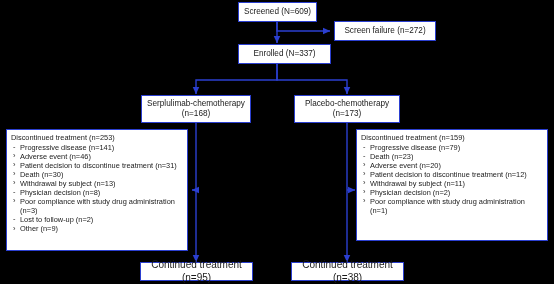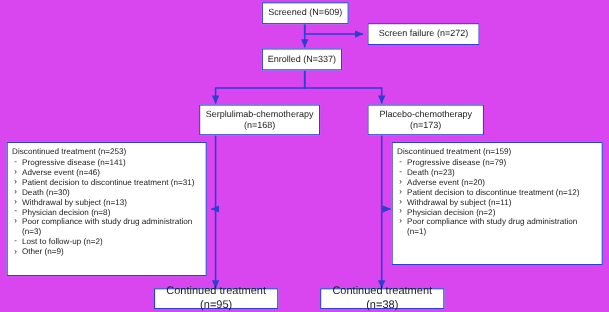--- a/index.html
+++ b/index.html
@@ -7,21 +7,21 @@
     padding: 0;
     background: #ffffff;
   }
   body {
     font-family: "Liberation Sans", sans-serif;
   }
   #canvas {
     position: relative;
     width: 554px;
     height: 284px;
-    background: #d946ef;
+    background: #000000;
     overflow: hidden;
   }
   svg.connectors {
     position: absolute;
     left: 0;
     top: 0;
     width: 554px;
     height: 284px;
     pointer-events: none;
   }
@@ -41,21 +41,20 @@
   .node-label {
     display: block;
     width: 100%;
     padding: 0 3px;
   }
   .small-node {
     font-size: 8.2px;
   }
   .arm-node {
     font-size: 8.2px;
-    margin-left: 40px;
   }
   .bottom-node {
     font-size: 10px;
   }
   .list-node {
     position: absolute;
     box-sizing: border-box;
     border: 1.4px solid #2b3fd0;
     background: #ffffff;
     color: #1a1a1a;
@@ -119,21 +118,21 @@
   </svg>
 
   <div class="node small-node" style="left:238px; top:2px; width:79px; height:20px;">
     <span class="node-label">Screened (N=609)</span>
   </div>
 
   <div class="node small-node" style="left:334px; top:21px; width:102px; height:20px;">
     <span class="node-label">Screen failure (n=272)</span>
   </div>
 
-  <div class="node small-node" style="left:238px; top:44px; width:73px; height:20px;">
+  <div class="node small-node" style="left:238px; top:44px; width:93px; height:20px;">
     <span class="node-label">Enrolled (N=337)</span>
   </div>
 
   <div class="node arm-node" style="left:141px; top:95px; width:110px; height:28px; flex-direction:column;">
     <span class="node-label">Serplulimab-chemotherapy</span>
     <span class="node-label">(n=168)</span>
   </div>
 
   <div class="node arm-node" style="left:294px; top:95px; width:106px; height:28px; flex-direction:column;">
     <span class="node-label">Placebo-chemotherapy</span>

